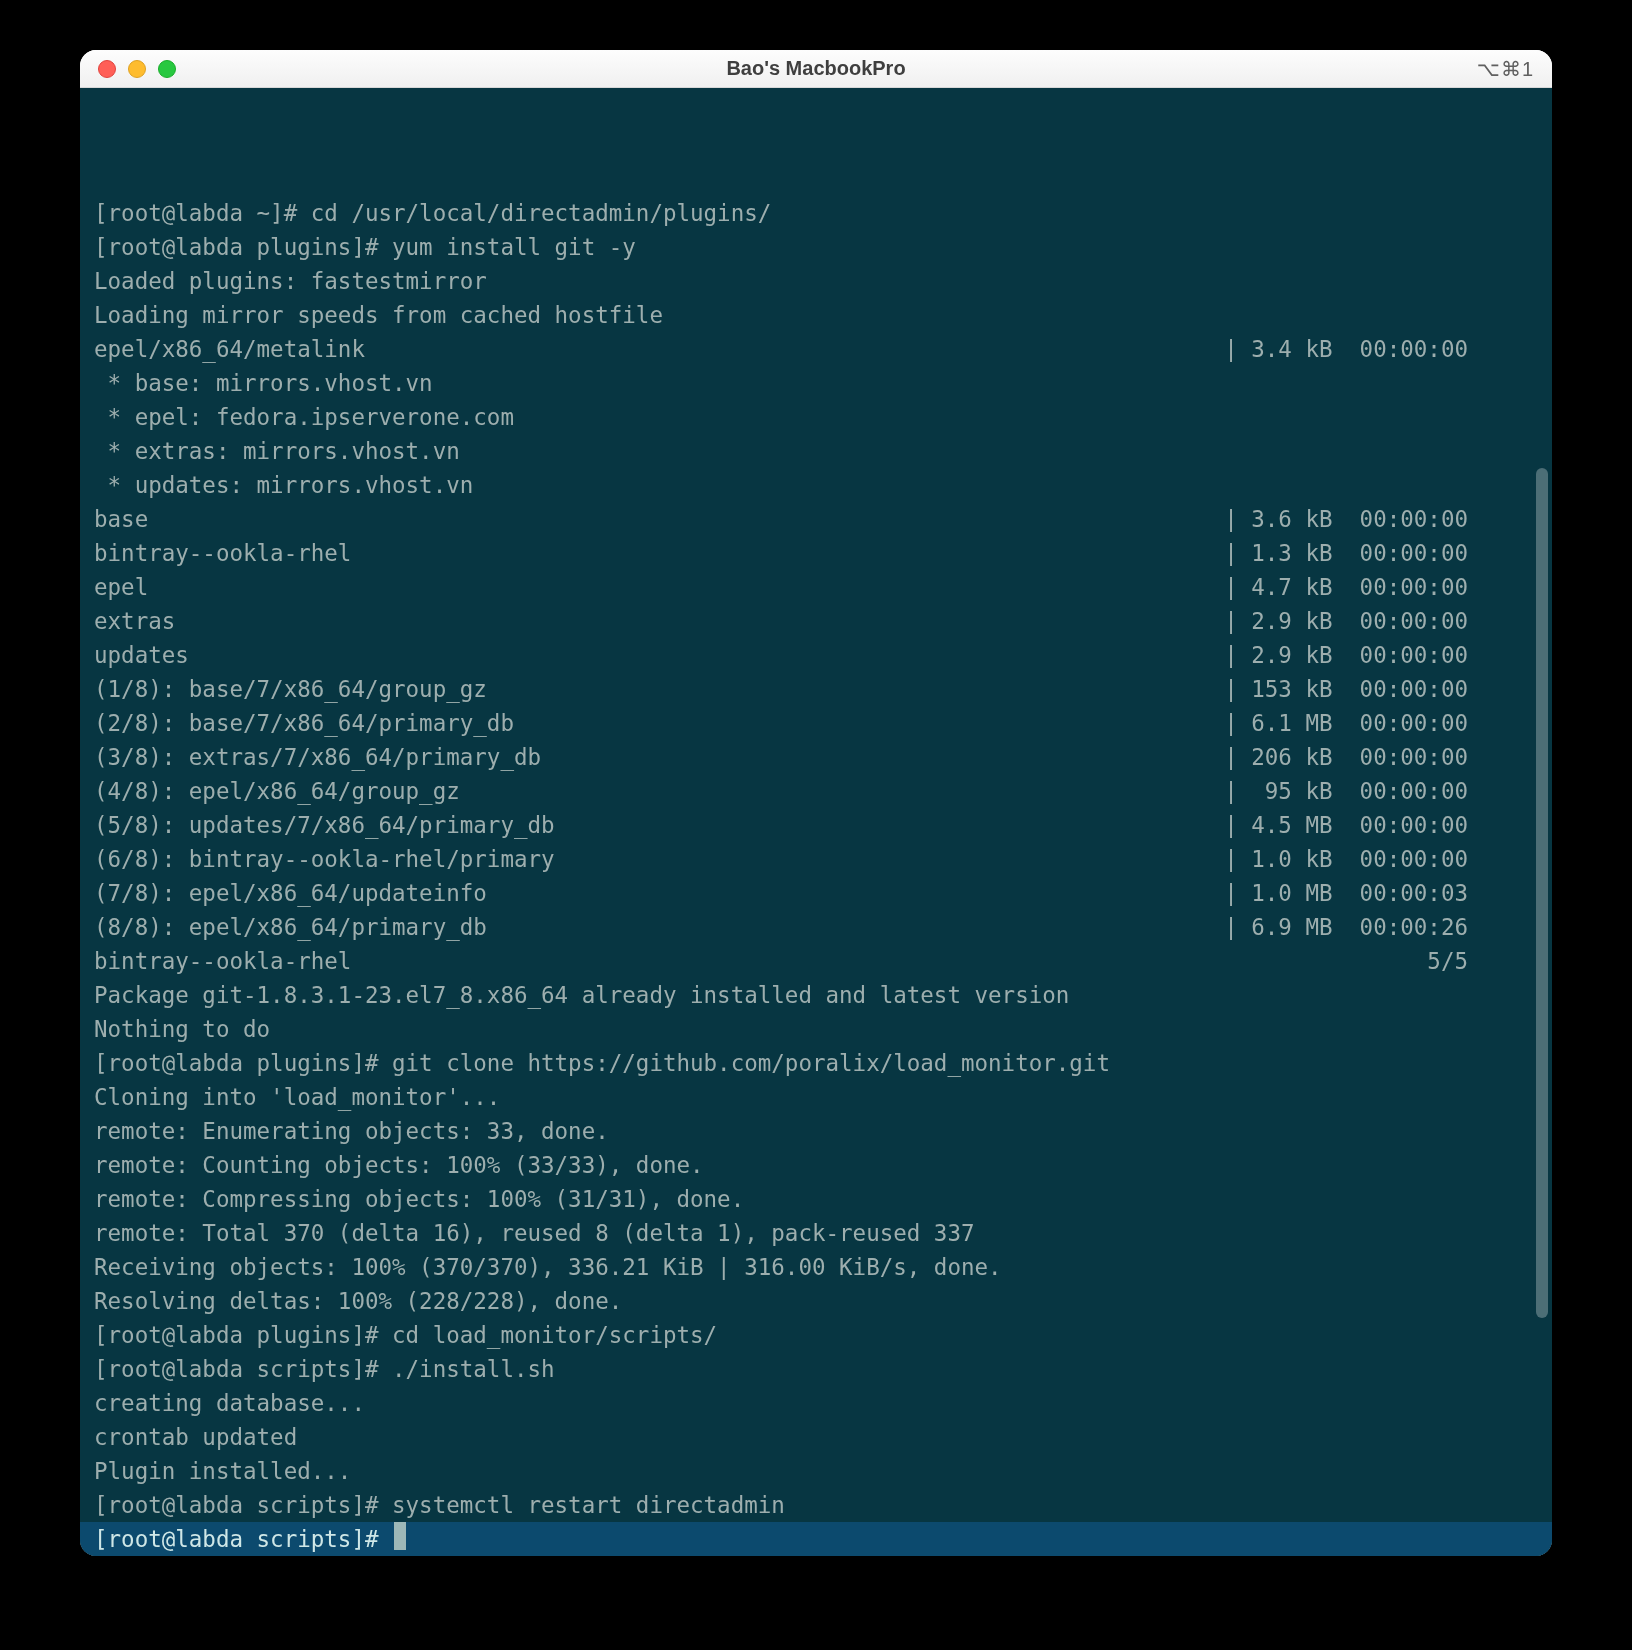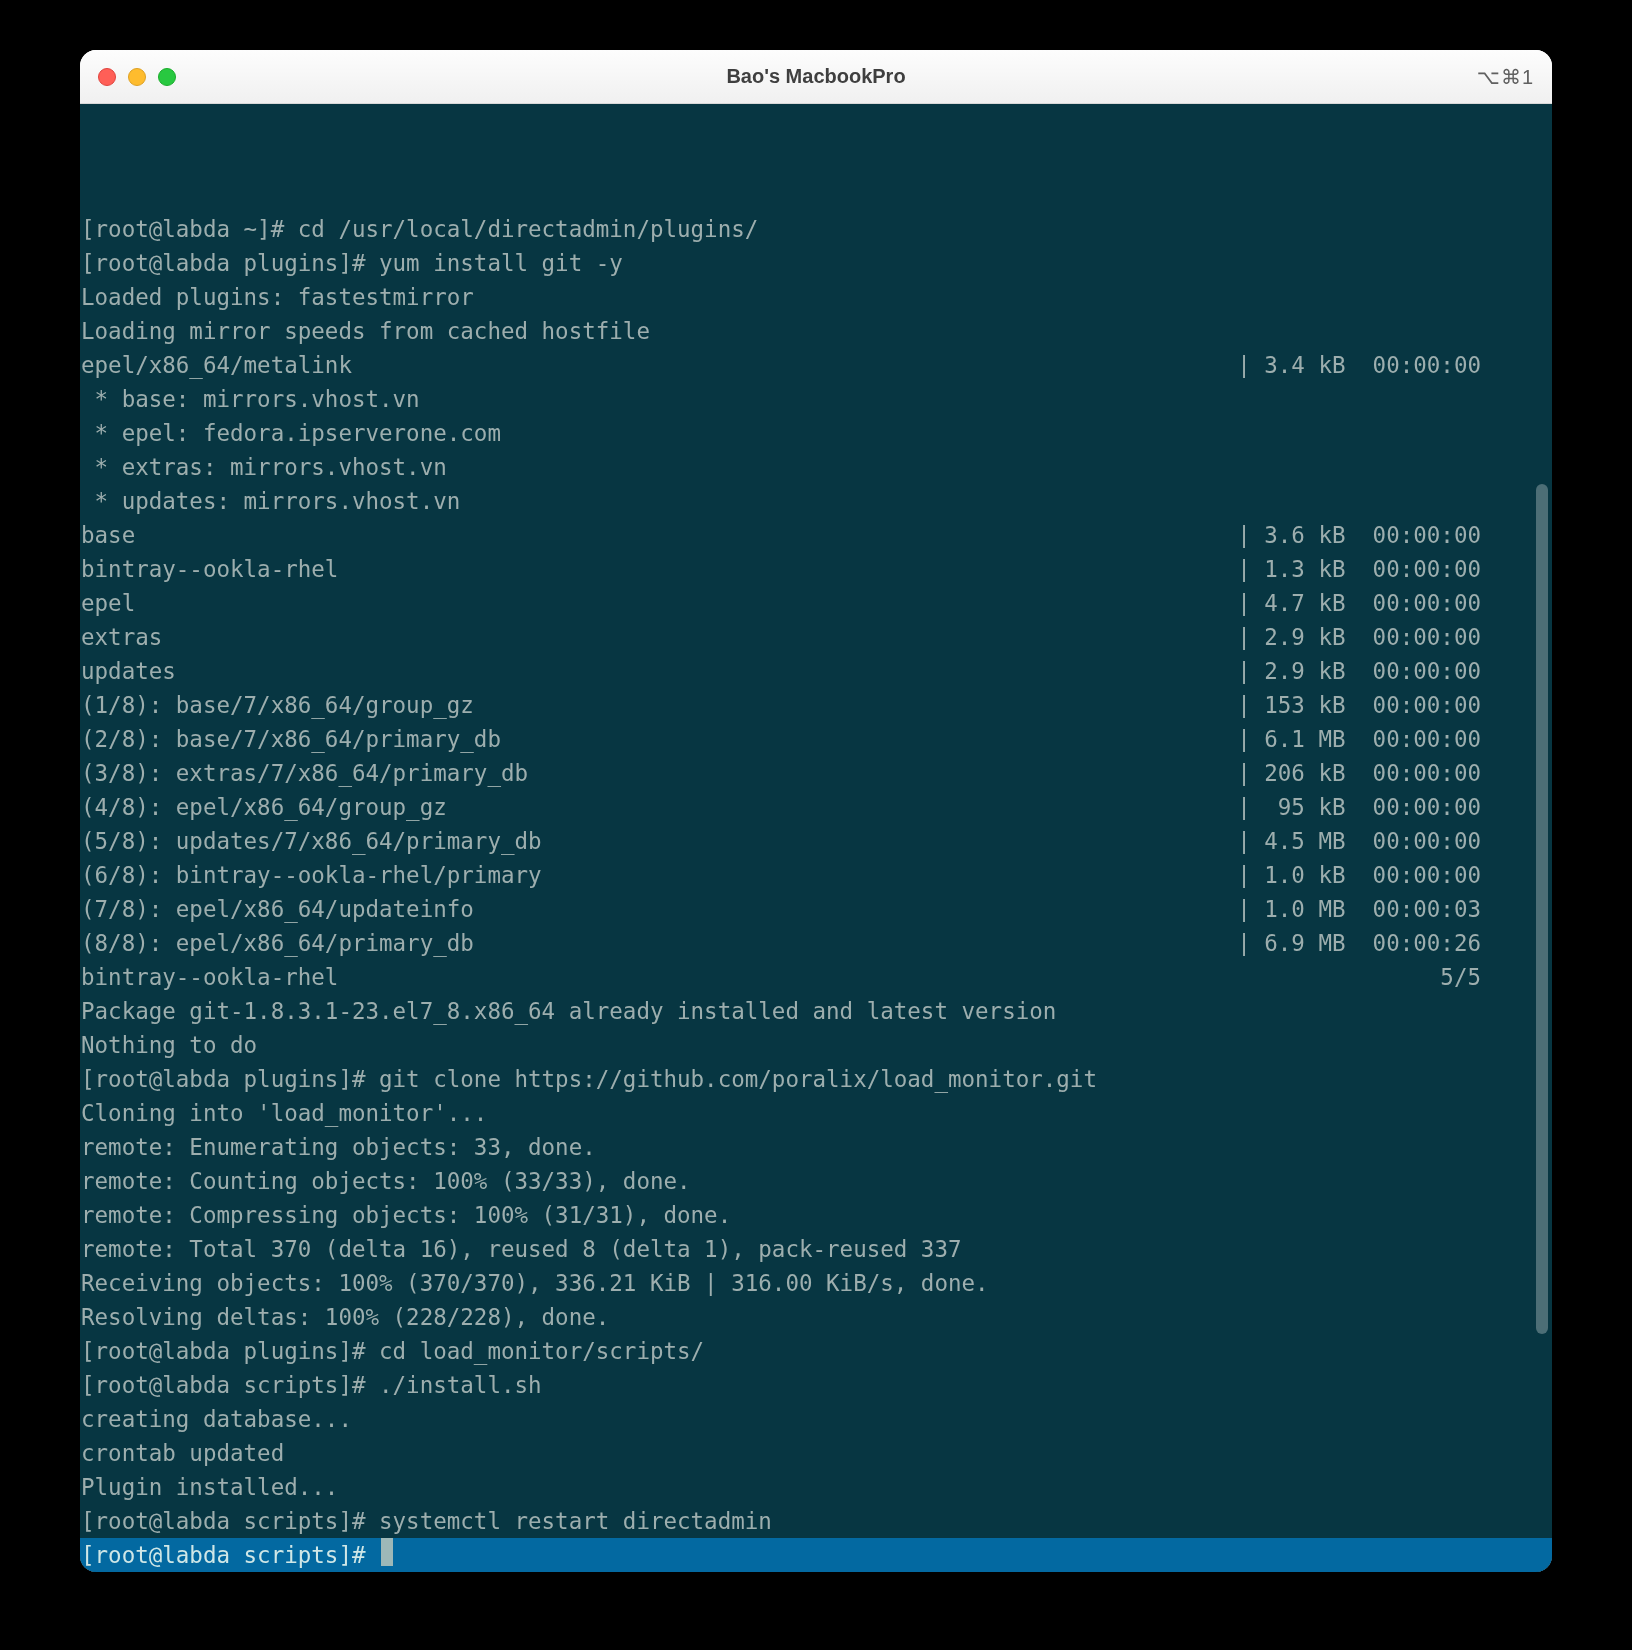--- a/index.html
+++ b/index.html
@@ -14,21 +14,21 @@
       font-family: -apple-system, BlinkMacSystemFont, "Helvetica Neue", sans-serif;
     }
     .window {
       width: 1472px;
       background: #fff;
       border-radius: 16px;
       box-shadow: 0 30px 80px rgba(0,0,0,0.6);
       overflow: hidden;
     }
     .titlebar {
-      height: 54px;
+      height: 38px;
       background: linear-gradient(#fdfdfd, #f0f0f0);
       border-bottom: 1px solid #d8d8d8;
       display: flex;
       align-items: center;
       position: relative;
       padding: 0 18px;
     }
     .traffic-lights {
       display: flex;
       gap: 12px;
@@ -73,38 +73,38 @@
     .terminal-scroll {
       position: absolute;
       right: 4px;
       top: 380px;
       width: 12px;
       height: 850px;
       background: rgba(255,255,255,0.28);
       border-radius: 6px;
     }
     .line {
-      padding: 0 1px;
+      padding: 0 14px;
       height: 34px;
       display: flex;
     }
     .line-left {
       flex: 0 0 auto;
     }
     .line-pad {
       flex: 1 1 auto;
     }
     .line-right {
       flex: 0 0 auto;
       text-align: left;
       padding-right: 70px;
       white-space: pre;
     }
     .line.highlight {
-      background: #0369a1;
+      background: #0c4a6e;
       color: #cfe7e7;
     }
     .cursor {
       display: inline-block;
       width: 12px;
       height: 28px;
       background: #9db8b8;
       vertical-align: middle;
       margin-left: 2px;
     }

